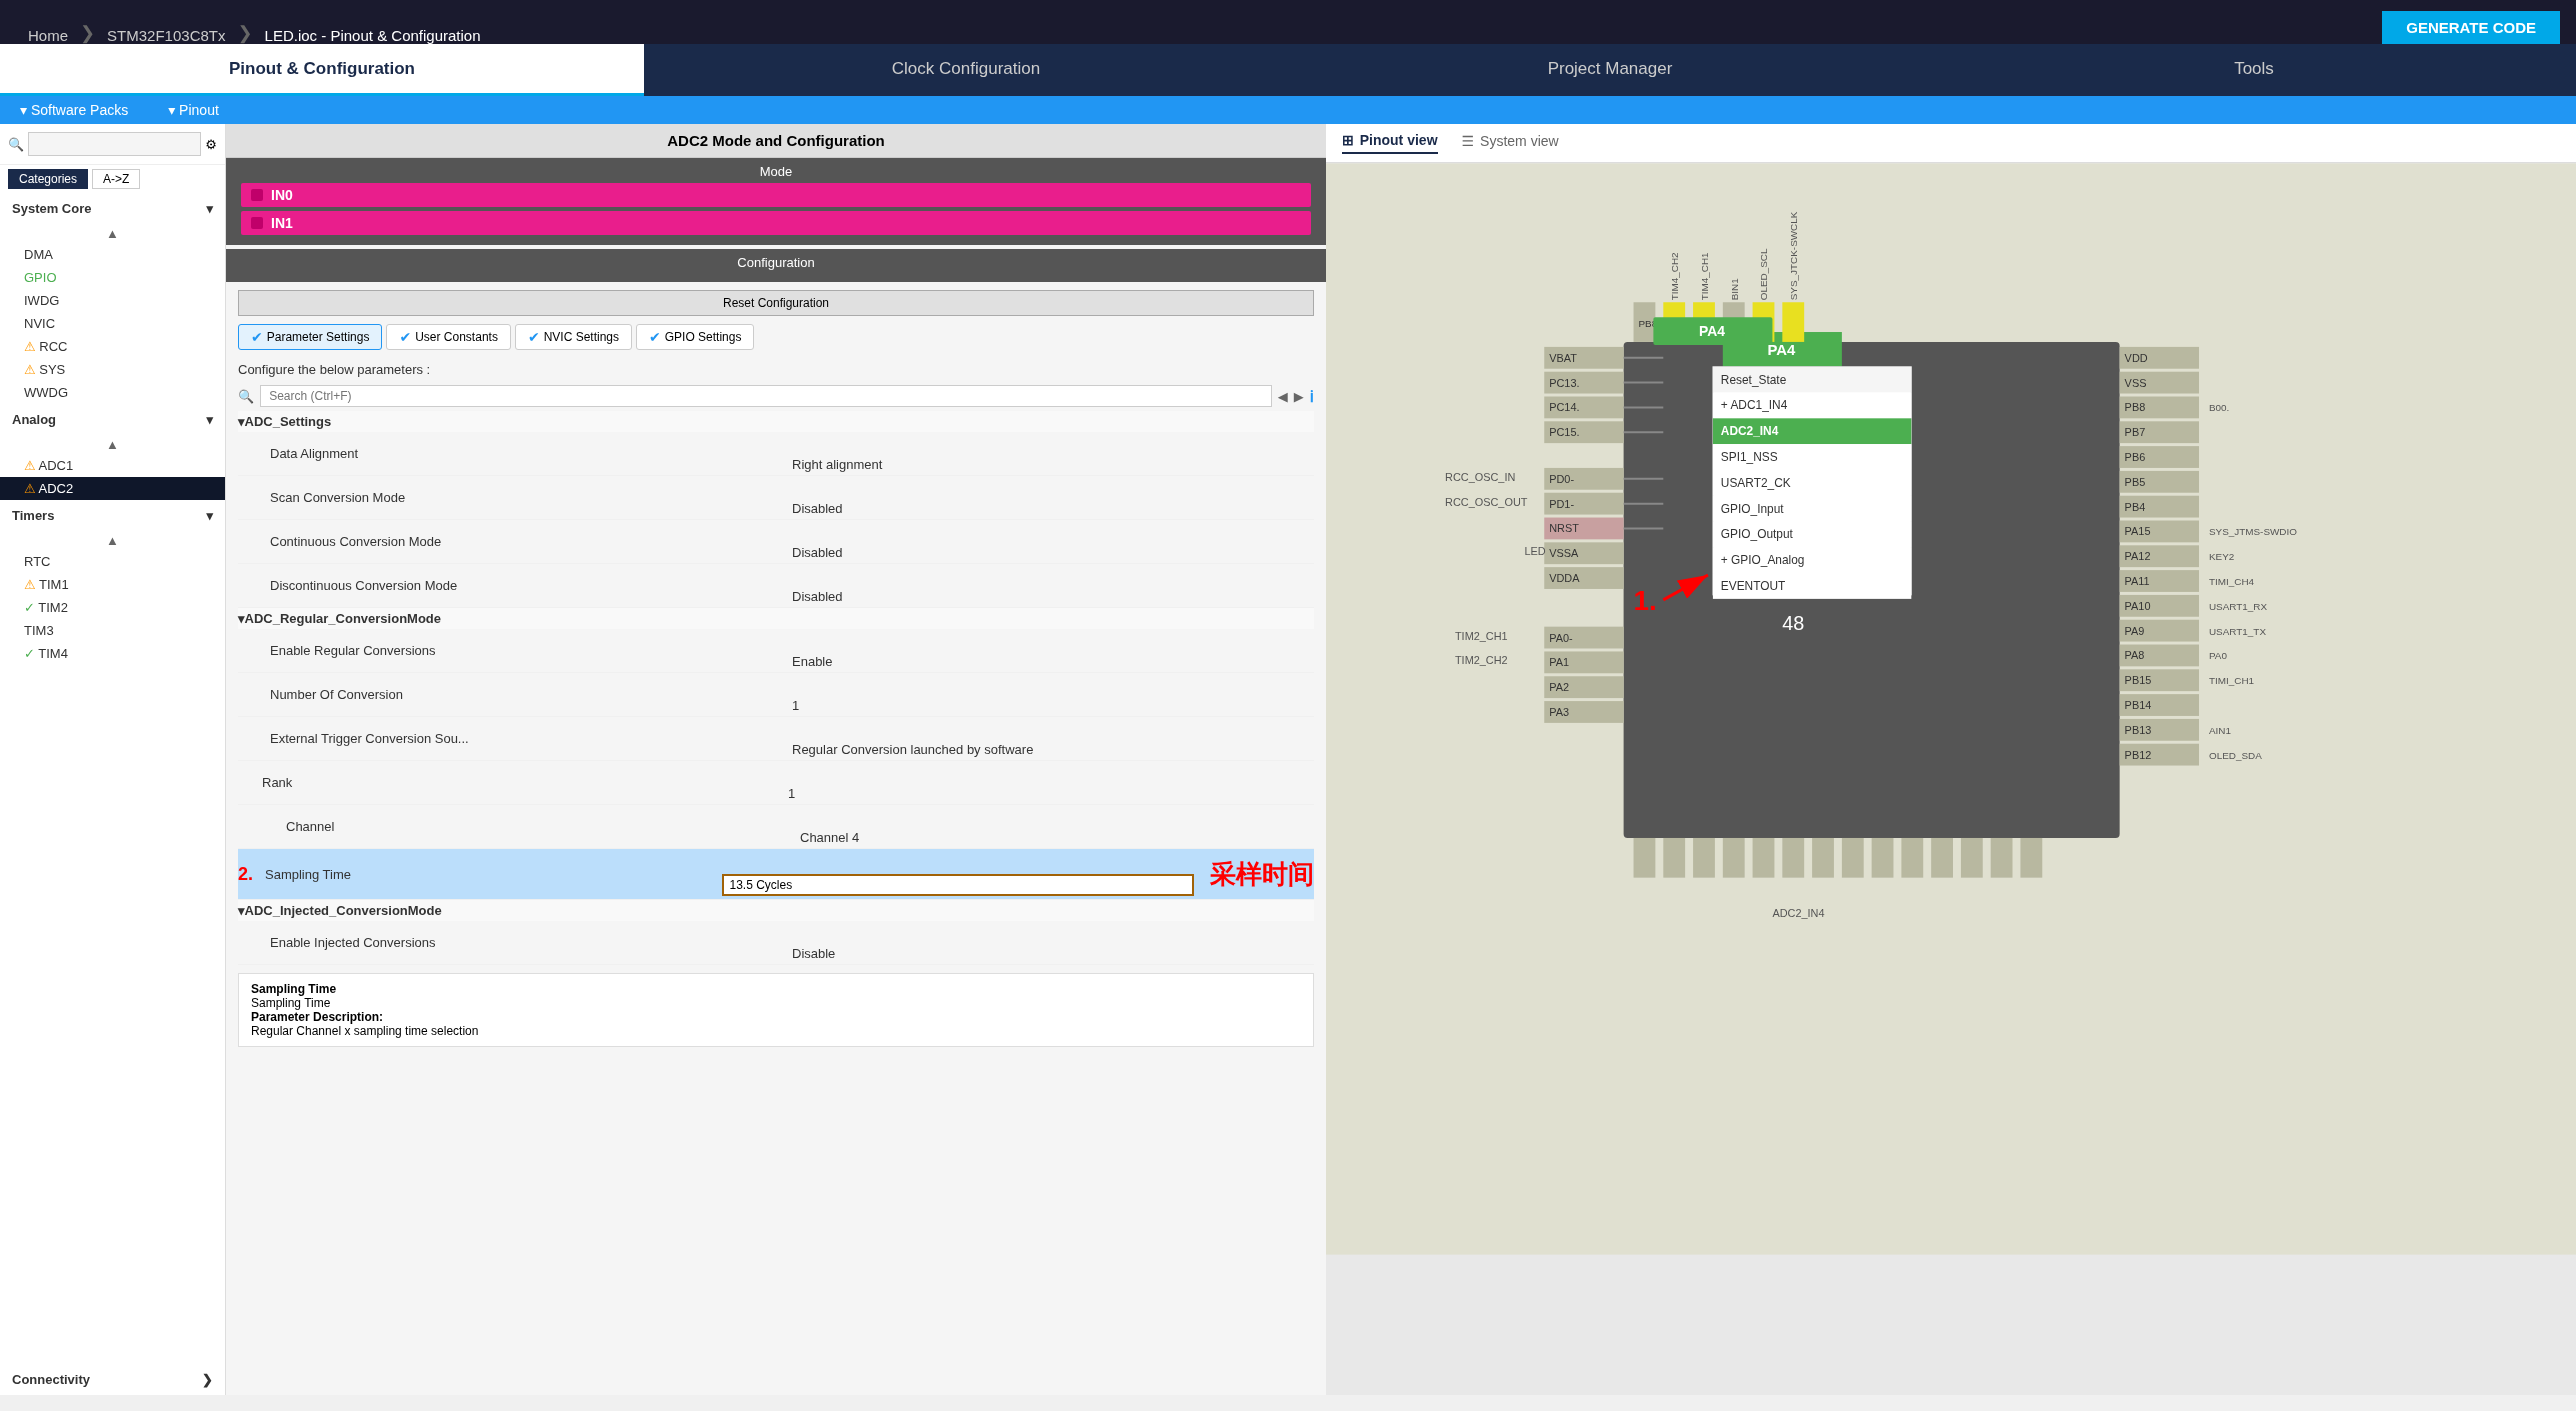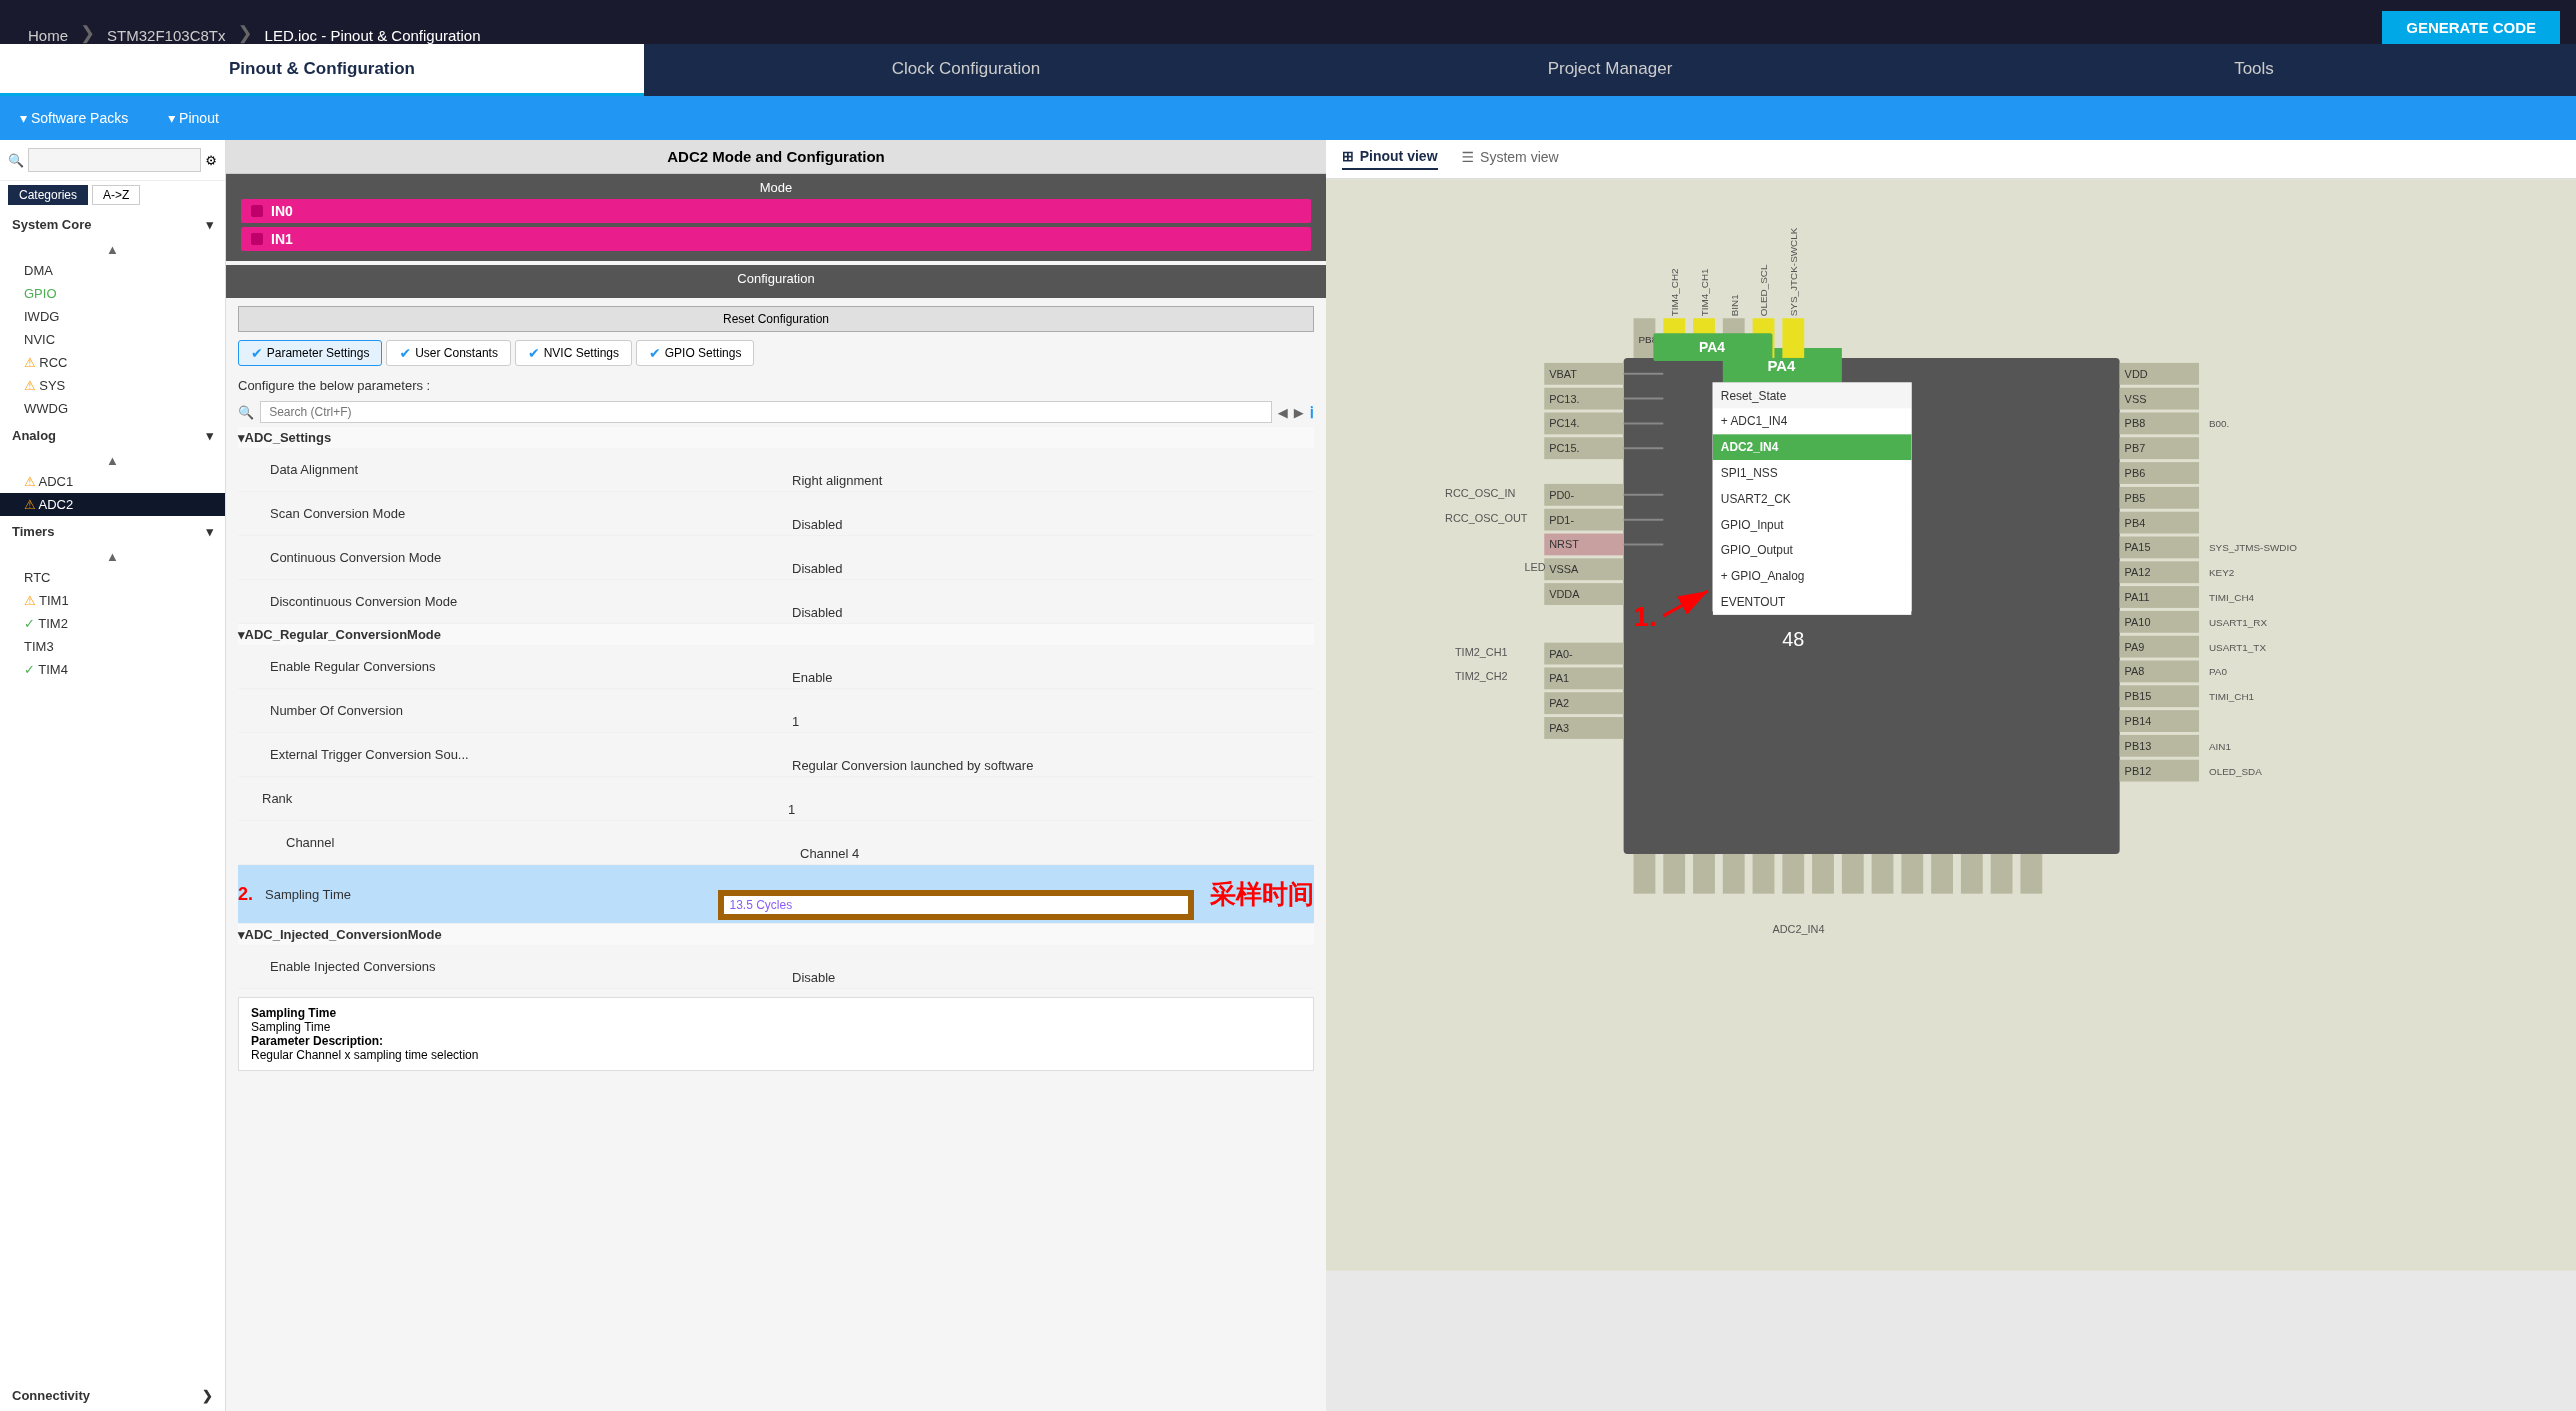--- a/index.html
+++ b/index.html
@@ -26,21 +26,21 @@
     }
     .tab-item {
       flex: 1; display: flex; align-items: center; justify-content: center;
       color: #aaa; font-size: 17px; cursor: pointer; border-bottom: 3px solid transparent;
     }
     .tab-item.active { background: #fff; color: #1a2a4a; font-weight: bold; border-bottom: 3px solid #00a8e8; }
     .tab-item.inactive { background: #1a2a4a; color: #ccc; }
 
     
     .sub-tab-bar {
-      display: flex; background: #2196f3; height: 44px; align-items: center; padding: 0 20px; gap: 40px;
+      display: flex; background: #2196f3; height: 28px; align-items: center; padding: 0 20px; gap: 40px;
     }
     .sub-tab { color: white; font-size: 14px; cursor: pointer; display: flex; align-items: center; gap: 6px; }
 
     
     .main-layout { display: flex; height: calc(1411px - 44px - 60px - 36px); }
 
     
     .sidebar {
       width: 226px; background: white; border-right: 1px solid #ddd;
       display: flex; flex-direction: column; overflow-y: auto;
@@ -125,22 +125,22 @@
     }
     .param-row {
       display: flex; align-items: center; padding: 3px 0; font-size: 13px;
       border-bottom: 1px solid #f0f0f0;
     }
     .param-row.selected { background: #bbdefb; }
     .param-name { flex: 1; padding-left: 16px; color: #333; }
     .param-name.indented { padding-left: 32px; }
     .param-value { flex: 1; color: #333; margin-top: 22px; }
     .param-value.red-box {
-      background: white; border: 6px solid #a16207; padding: 2px 6px;
-      color: #8b5cf6; font-size: 12px;
+      background: white; border: 2px solid #a16207; padding: 2px 6px;
+      color: #000000; font-size: 12px;
     }
 
     .description-box {
       background: white; border: 1px solid #ddd; margin: 8px 12px;
       padding: 8px 12px; font-size: 12px;
     }
     .description-box b { font-weight: bold; }
 
     
     .right-panel {

